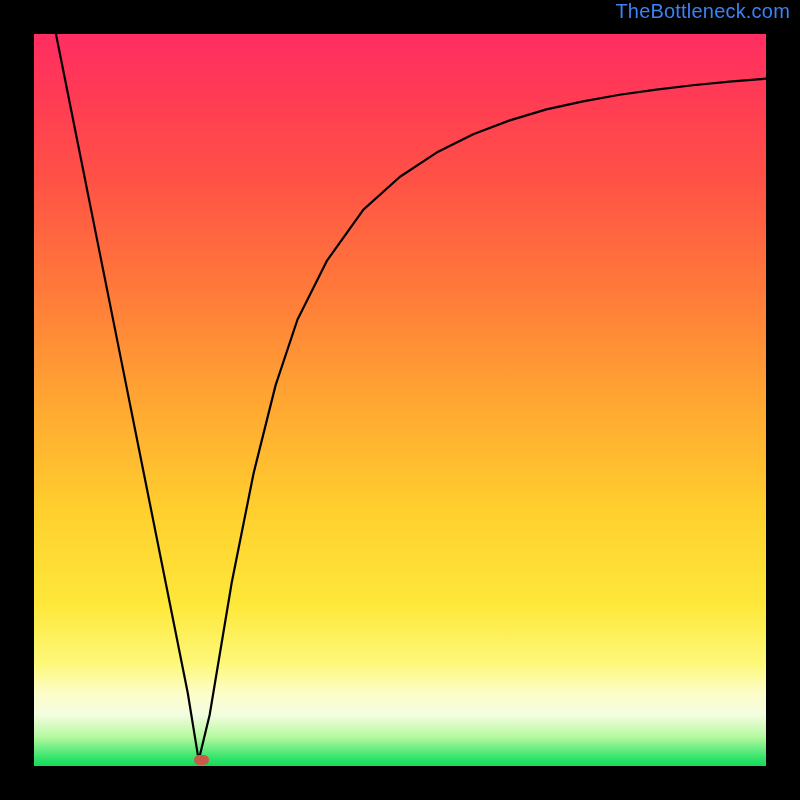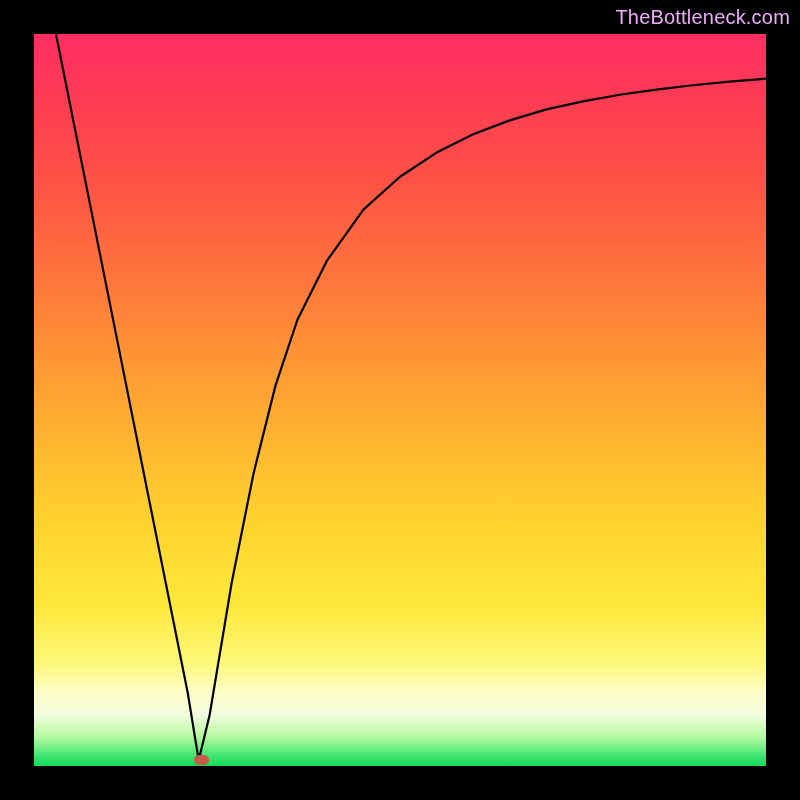--- a/index.html
+++ b/index.html
@@ -50,23 +50,23 @@
   }
   svg.curve {
     position: absolute;
     left: 0;
     top: 0;
     width: 732px;
     height: 732px;
   }
   .watermark {
     position: absolute;
-    top: 6px;
+    top: 0;
     right: 10px;
-    color: #f0abfc;
+    color: #3b82f6;
     font-size: 20px;
     font-weight: 500;
     letter-spacing: 0.2px;
     user-select: none;
   }
 </style>
 </head>
 <body>
 
 <div class="frame">

